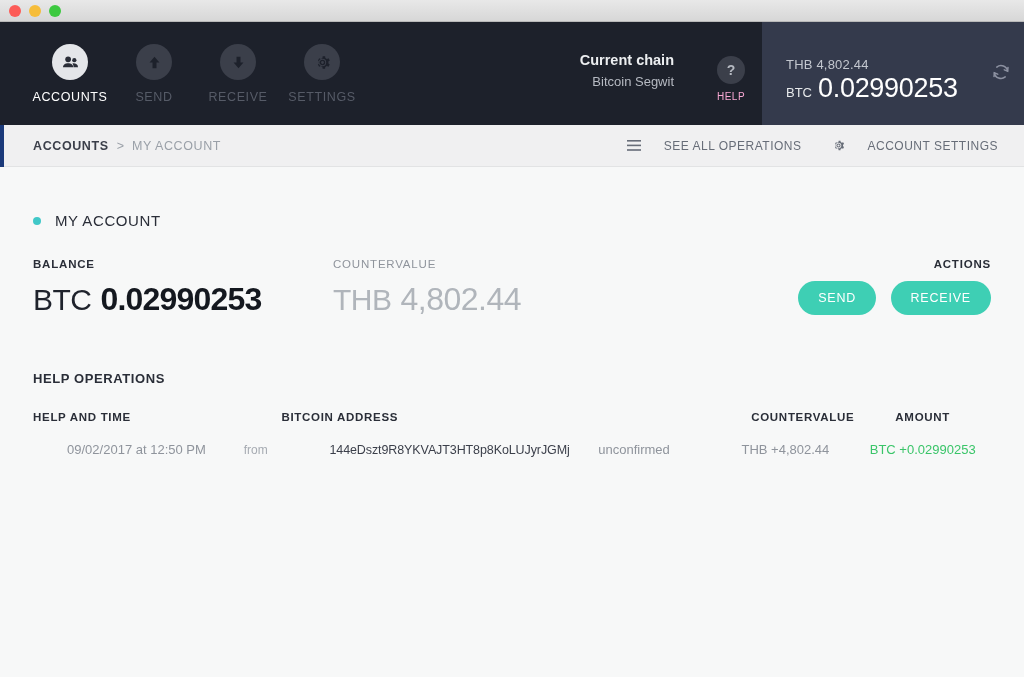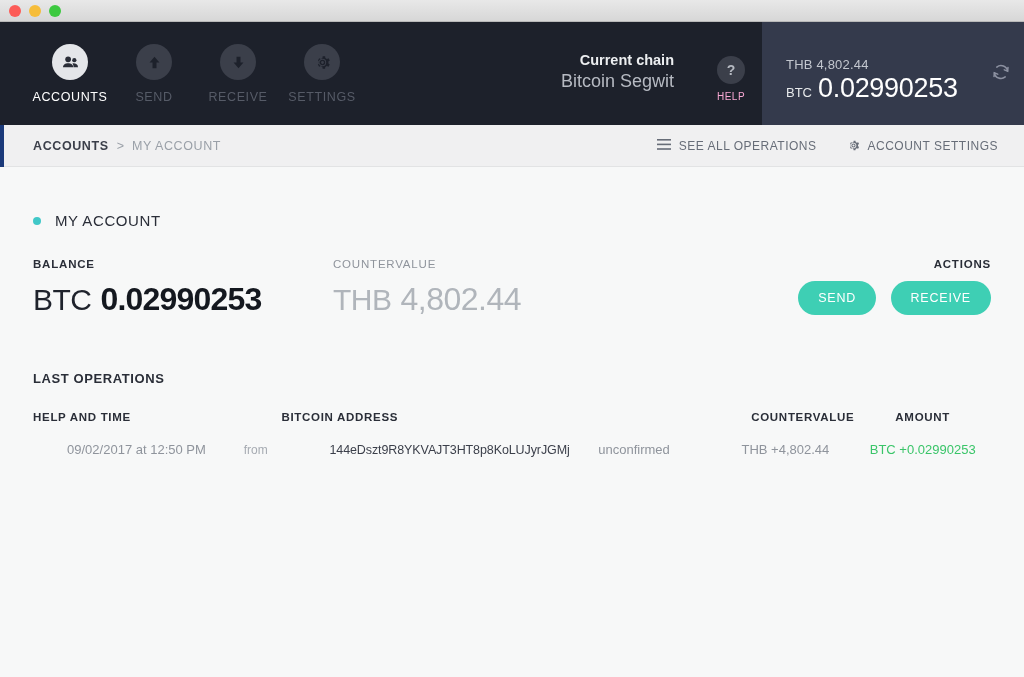--- a/index.html
+++ b/index.html
@@ -102,21 +102,21 @@
     text-align: right;
     padding-right: 26px;
   }
   .chain .chain-label {
     font-size: 14.5px;
     color: #eceef0;
     font-weight: bold;
     line-height: 21px;
   }
   .chain .chain-value {
-    font-size: 18px;
+    font-size: 13px;
     color: #b6bac2;
     line-height: 21px;
   }
 
   .help {
     padding-top: 34px;
     text-align: center;
     width: 62px;
     flex: 0 0 auto;
   }
@@ -211,26 +211,27 @@
     letter-spacing: 0.6px;
     color: #9aa0a8;
   }
   .crumb-actions {
     margin-left: auto;
     display: flex;
     align-items: center;
   }
   .crumb-action {
     display: flex;
-    align-items: flex-start;
+    align-items: center;
     font-size: 12px;
     letter-spacing: 0.5px;
     color: #676d78;
     margin-left: 30px;
     cursor: default;
+    gap: 15px;
   }
   .crumb-action .ico { margin-right: 8px; display: flex; }
 
   
   .main {
     position: absolute;
     top: 167px; left: 0;
     width: 1024px;
     height: 510px;
     background: #f7f8f8;
@@ -495,21 +496,21 @@
       </div>
 
       <div class="col-actions">
         <div class="colhead">ACTIONS</div>
         <button class="btn">SEND</button>
         <button class="btn">RECEIVE</button>
       </div>
 
     </div>
 
-    <div class="ops-title">LAST OPERATIONS</div>
+    <div class="ops-title">HELP OPERATIONS</div>
 
     <table class="ops-table">
       <thead>
         <tr>
           <th class="c-date" colspan="2">HELP AND TIME</th>
           <th class="c-addr">BITCOIN ADDRESS</th>
           <th class="c-status"></th>
           <th class="c-counter" style="text-align:right">COUNTERVALUE</th>
           <th class="c-amount" style="text-align:center">AMOUNT</th>
         </tr>

